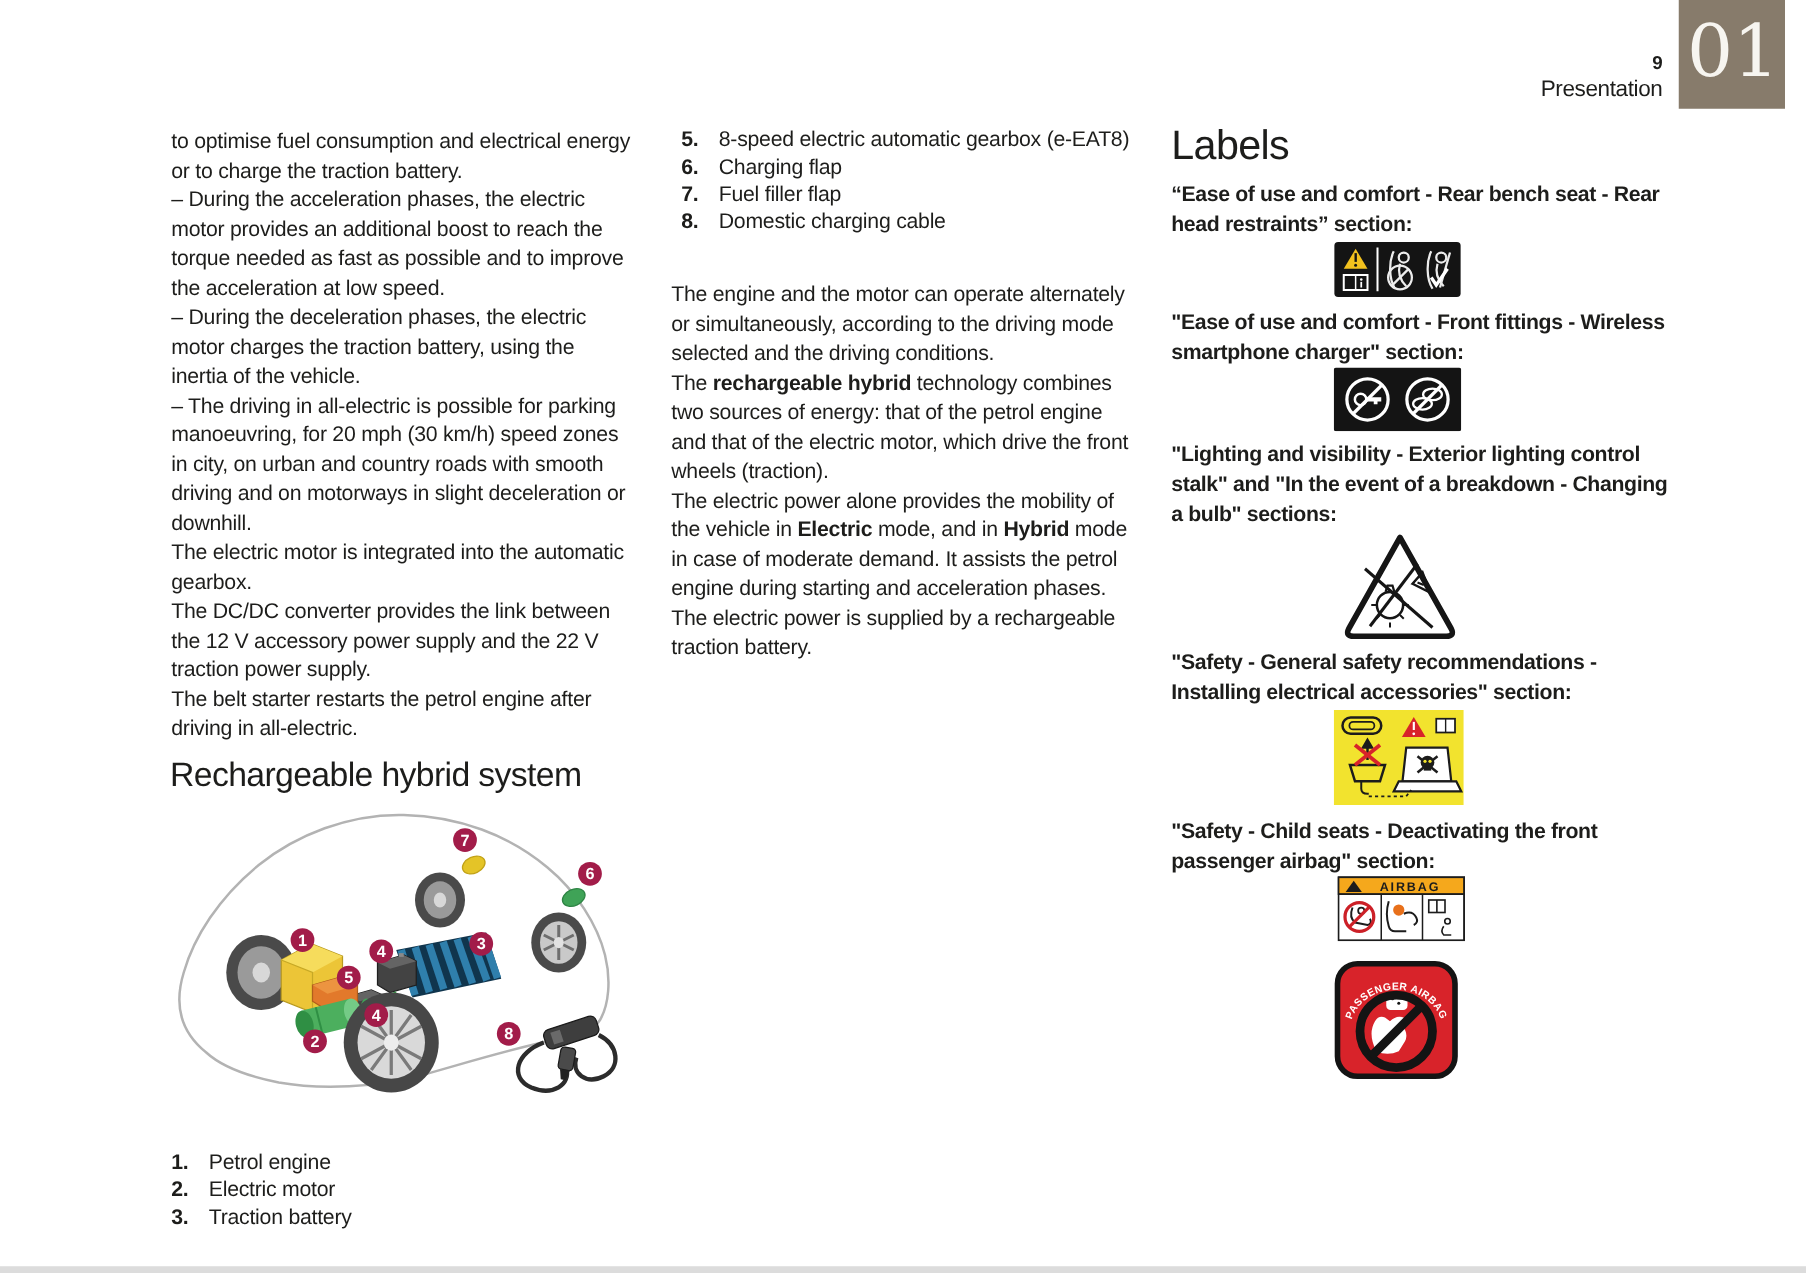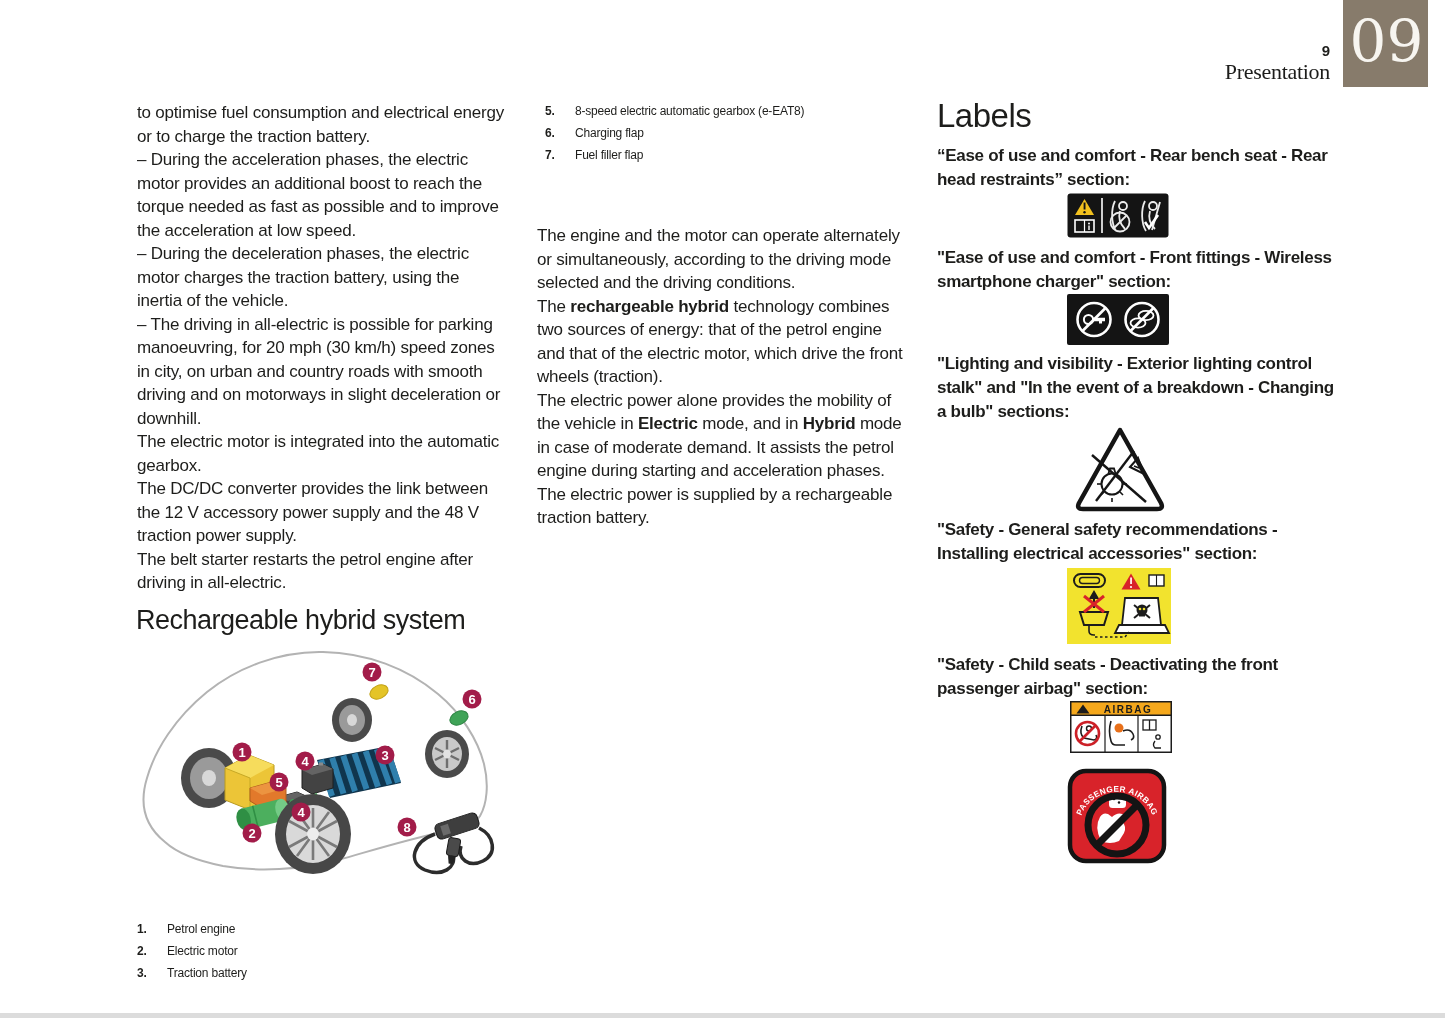--- a/index.html
+++ b/index.html
@@ -4,35 +4,35 @@
 <style>
   * { box-sizing: border-box; }
   html,body { margin:0; padding:0; background:#fff; }
   .page {
     position:relative; width:1445px; height:1018px; background:#ffffff;
     font-family:"Liberation Sans", sans-serif; color:#1d1d1b; overflow:hidden;
   }
   
   .header-meta { position:absolute; left:1000px; top:42px; width:330px; text-align:right; }
   .page-number { font-size:15px; font-weight:bold; line-height:18px; letter-spacing:-0.2px; }
-  .section-title { font-size:22px; line-height:23px; letter-spacing:-0.3px;font-family:Liberation Serif, serif; }
+  .section-title { font-size:18px; line-height:23px; letter-spacing:-0.3px; }
   .chapter-tab {
     position:absolute; left:1343px; top:0; width:85px; height:87px; background:#877B6B;
     display:flex; align-items:center; justify-content:center; padding-left:2px; padding-bottom:6px;
   }
   .chapter-num { font-family:"DejaVu Serif", serif; font-size:58px; color:#F7F5F0; line-height:1; }
   
   .body-text { font-size:17px; line-height:23.5px; letter-spacing:-0.2px; }
   .body-text p { margin:0; }
   
   .col-left-text { position:absolute; left:137px; top:101px; width:370px; }
   .hybrid-heading { position:absolute; left:136px; top:603px; width:380px; font-size:27px; line-height:34px; letter-spacing:-0.5px; font-weight:normal; margin:0; }
   .car-diagram-wrap { position:absolute; left:137px; top:648px; width:363px; height:235px; }
   .legend-list { position:absolute; left:137px; top:919px; width:370px; }
-  .num-list .row { padding-left:38px; text-indent:-38px; line-height:21.8px; font-size:12px; letter-spacing:-0.2px; }
+  .num-list .row { padding-left:38px; text-indent:-38px; line-height:21.8px; font-size:17px; letter-spacing:-0.2px; }
   .num-list .n { display:inline-block; width:30px; text-indent:0; font-weight:bold; }
   .col-mid-list { position:absolute; left:545px; top:101px; width:372px; }
   .col-mid-paras { position:absolute; left:537px; top:224px; width:374px; }
   .col-right { position:absolute; left:937px; top:99px; width:400px; }
   .labels-heading { font-size:33px; line-height:33px; letter-spacing:-0.5px; font-weight:normal; margin:0; }
   .label-h { font-size:17px; font-weight:bold; line-height:24px; letter-spacing:-0.3px; margin:0; }
   .s1h { margin-top:12px; } .s2h { margin-top:8px; } .s3h { margin-top:7px; }
   .s4h { margin-top:5px; } .s5h { margin-top:9px; }
   .lbl-icon { display:block; margin-left:130px; }
   .s1i { margin-top:1px; } .s2i { margin-top:0; } .s3i { margin-top:1px; margin-left:135px; }
@@ -42,30 +42,30 @@
 </head>
 <body>
 
 <div class="page">
 
   <div class="header-meta">
     <div class="page-number">9</div>
     <div class="section-title">Presentation</div>
   </div>
   <div class="chapter-tab">
-    <span class="chapter-num">09</span>
+    <span class="chapter-num">01</span>
   </div>
 
   <div class="col-left-text body-text">
     <p>to optimise fuel consumption and electrical energy or to charge the traction battery.</p>
     <p>– During the acceleration phases, the electric motor provides an additional boost to reach the torque needed as fast as possible and to improve the acceleration at low speed.</p>
     <p>– During the deceleration phases, the electric motor charges the traction battery, using the inertia of the vehicle.</p>
     <p>– The driving in all-electric is possible for parking manoeuvring, for 20 mph (30 km/h) speed zones in city, on urban and country roads with smooth driving and on motorways in slight deceleration or downhill.</p>
     <p>The electric motor is integrated into the automatic gearbox.</p>
-    <p>The DC/DC converter provides the link between the 12 V accessory power supply and the 48 V traction power supply.</p>
+    <p>The DC/DC converter provides the link between the 12 V accessory power supply and the 22 V traction power supply.</p>
     <p>The belt starter restarts the petrol engine after driving in all-electric.</p>
   </div>
 
   <h2 class="hybrid-heading">Rechargeable hybrid system</h2>
 
   <div class="car-diagram-wrap">
     <svg width="363" height="235" viewBox="0 0 363 235">
 
       <path d="M28 194 C 8 178 2 156 10 130 C 18 102 38 70 70 44 C 100 20 142 3 186 4 C 230 5 270 20 301 46 C 324 65 341 92 347 116 C 352 136 350 156 343 168 C 336 179 322 183 306 184 C 272 191 240 201 201 212 C 164 222 120 224 86 218 C 61 213 40 205 28 194 Z" fill="#ffffff" stroke="#b3b3b3" stroke-width="2"></path>
 
@@ -202,20 +202,21 @@
   <div class="legend-list num-list">
     <div class="row"><span class="n">1.</span><span>Petrol engine</span></div>
     <div class="row"><span class="n">2.</span><span>Electric motor</span></div>
     <div class="row"><span class="n">3.</span><span>Traction battery</span></div>
   </div>
 
   <div class="col-mid-list num-list">
     <div class="row"><span class="n">5.</span><span>8-speed electric automatic gearbox (e-EAT8)</span></div>
     <div class="row"><span class="n">6.</span><span>Charging flap</span></div>
     <div class="row"><span class="n">7.</span><span>Fuel filler flap</span></div>
+    <div class="row"><span class="n">8.</span><span>Domestic charging cable</span></div>
   </div>
 
   <div class="col-mid-paras body-text">
     <p>The engine and the motor can operate alternately or simultaneously, according to the driving mode selected and the driving conditions.</p>
     <p><span>The </span><b>rechargeable hybrid</b><span> technology combines two sources of energy: that of the petrol engine and that of the electric motor, which drive the front wheels (traction).</span></p>
     <p><span>The electric power alone provides the mobility of the vehicle in </span><b>Electric</b><span> mode, and in </span><b>Hybrid</b><span> mode in case of moderate demand. It assists the petrol engine during starting and acceleration phases.</span></p>
     <p>The electric power is supplied by a rechargeable traction battery.</p>
   </div>
 
   <div class="col-right">

